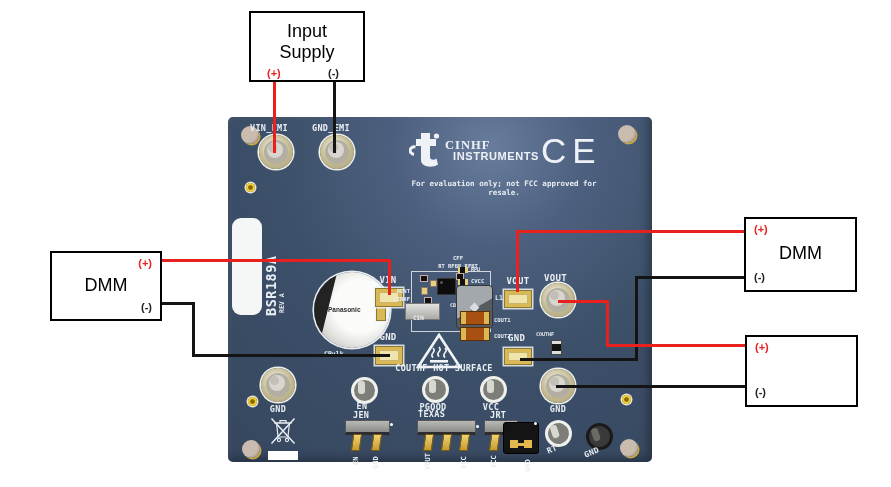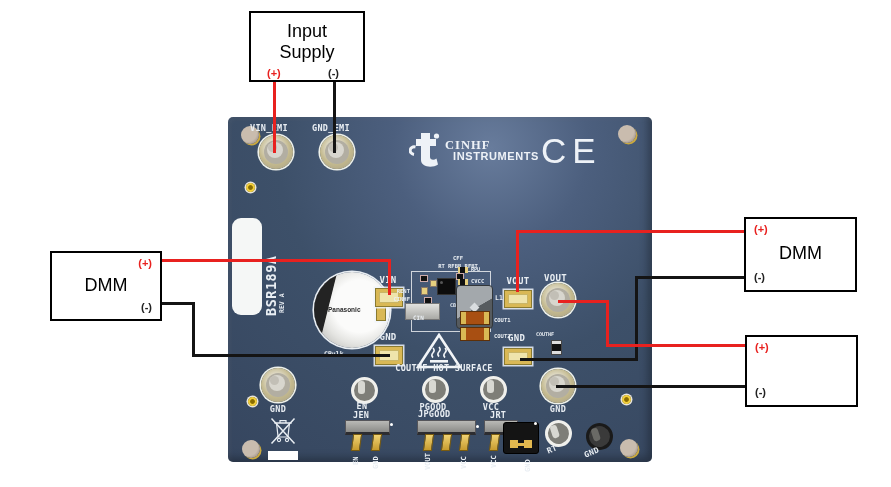--- a/index.html
+++ b/index.html
@@ -128,20 +128,21 @@
       </div>
 
     <svg style="left:181px;top:15px;" width="32" height="36" viewBox="0 0 32 36">
       <path d="M12 1 h9 v6 h6 v7 h-6 v11 c0 3 4 3.5 6.5 1.5 l1.5 6 c-6 4 -17 2.5 -17 -4.5 V14 h-5 V7 h5 z" fill="#eef2f7"></path>
       <path d="M6.5 15 c-6 -1.5 -7.5 6.5 -1.5 7.5" fill="none" stroke="#eef2f7" stroke-width="3"></path>
       <circle cx="27.5" cy="4" r="2.6" fill="#eef2f7"></circle>
     </svg>
     <div style="left:217px;top:21px;font-size:12.5px;font-weight:bold;color:#eef2f7;letter-spacing:1px;font-variant:small-caps;font-family:'Liberation Serif',serif;">CINHF</div>
     <div style="left:225px;top:33px;font-size:11px;font-weight:bold;color:#eef2f7;letter-spacing:.6px;font-variant:small-caps;font-family:Liberation Sans, sans-serif;">INSTRUMENTS</div>
     <div style="left:313px;top:14px;font-size:35px;color:#eef2f7;letter-spacing:6px;font-family:Liberation Sans, sans-serif;">CE</div>
+    <div class="silk" style="left:170px;top:62px;width:212px;text-align:center;font-size:7.5px;letter-spacing:0;">For evaluation only; not FCC approved for resale.</div>
 
     <div style="left:4px;top:101px;width:30px;height:97px;background:#f5f7f6;border-radius:9px;"></div>
     <div class="vtext" style="left:35px;top:199px;font-size:13.5px;letter-spacing:.5px;">BSR189A</div>
     <div class="vtext" style="left:50px;top:196px;font-size:6.5px;">REV A</div>
 
     <div style="left:86px;top:155px;width:76px;height:76px;border-radius:50%;
          background:radial-gradient(circle at 60% 45%,#fbfbfa 0 42%,#e3e3e0 62%,#c2c2bf 82%,#9d9d9a 100%);
          box-shadow:0 0 0 1.6px #e9eef3;">
       <div style="left:0;top:0;width:76px;height:76px;border-radius:50%;background:linear-gradient(104deg,#232323 24%,transparent 25%);"></div>
       <div style="left:14px;top:34px;font-size:6.5px;font-weight:bold;color:#2c2c2c;">Panasonic</div>
@@ -253,21 +254,21 @@
     <div class="silk" style="left:248px;top:285px;width:30px;text-align:center;font-size:8.5px;">VCC</div>
 
     <div class="silk" style="left:125px;top:293px;font-size:8.5px;">JEN</div>
     <div class="hdr" style="left:117px;top:303px;width:43px;"></div>
     <div class="pin" style="left:124px;top:317px;transform:skewX(-8deg);"></div>
     <div class="pin" style="left:144px;top:317px;transform:skewX(-8deg);"></div>
     <div class="vtext" style="left:124px;top:348px;font-size:7px;">EN</div>
     <div class="vtext" style="left:144px;top:352px;font-size:7px;">GND</div>
     <div class="dot" style="left:162px;top:306px;"></div>
 
-    <div class="silk" style="left:190px;top:292px;font-size:8.5px;">JPGOOD</div>
+    <div class="silk" style="left:190px;top:292px;font-size:8.5px;">TEXAS</div>
     <div class="hdr" style="left:189px;top:303px;width:57px;"></div>
     <div class="pin" style="left:196px;top:317px;transform:skewX(-8deg);"></div>
     <div class="pin" style="left:214px;top:317px;transform:skewX(-8deg);"></div>
     <div class="pin" style="left:232px;top:317px;transform:skewX(-8deg);"></div>
     <div class="vtext" style="left:196px;top:353px;font-size:7px;">VOUT</div>
     <div class="vtext" style="left:232px;top:352px;font-size:7px;">VCC</div>
     <div class="dot" style="left:248px;top:308px;"></div>
 
     <div class="silk" style="left:262px;top:293px;font-size:8.5px;">JRT</div>
     <div class="hdr" style="left:256px;top:303px;width:32px;"></div>

